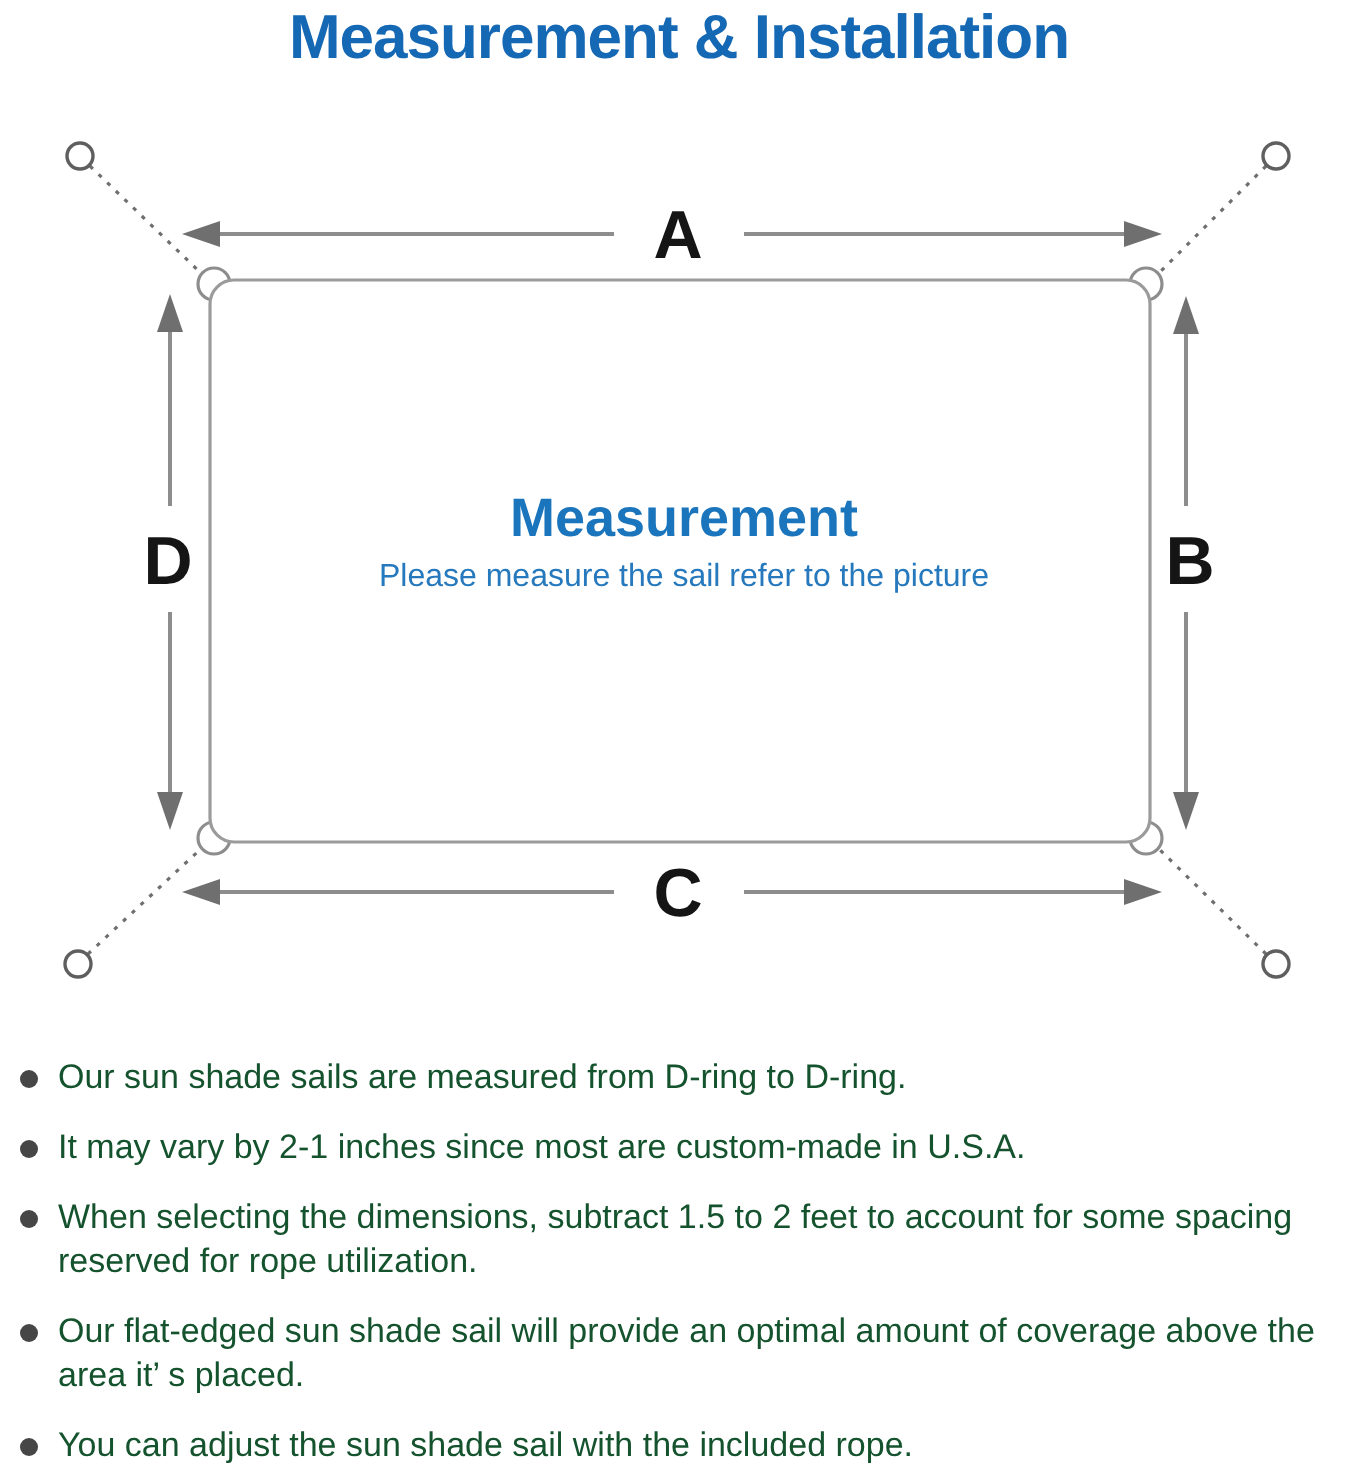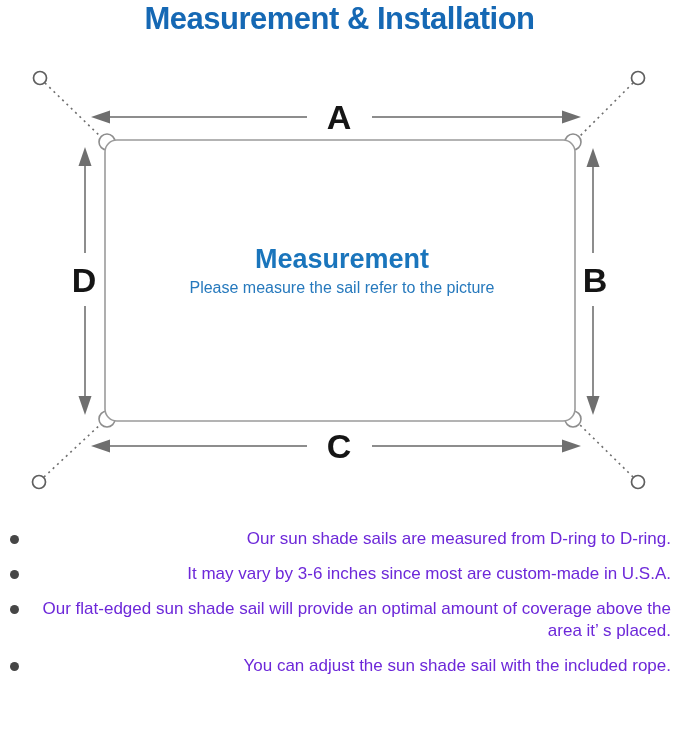--- a/index.html
+++ b/index.html
@@ -19,21 +19,21 @@
   svg text{font-family:"Liberation Sans","DejaVu Sans",sans-serif;}
   .dim-label{font-size:34px;font-weight:bold;fill:#151515;}
   .center-title{font-size:27px;font-weight:bold;fill:#1a75bc;}
   .center-sub{font-size:16px;fill:#2679bd;}
   .notes{
     list-style:none;margin:0;padding:8px 8px 0 10px;
   }
   .note-item{
     display:flex;align-items:flex-start;
     margin-bottom:13px;
-    color:#6d28d9;font-size:17px;line-height:22px;text-align:right;
+    color:#14532d;font-size:17px;line-height:22px;
   }
   .bullet-dot{
     flex:0 0 auto;width:9px;height:9px;border-radius:50%;
     background:#464646;margin:7px 10px 0 0;
   }
   .note-text{flex:1 1 auto;}
 </style>
 </head>
 <body>
 
@@ -104,21 +104,25 @@
     </svg>
   </div>
 
   <ul class="notes">
     <li class="note-item">
       <span class="bullet-dot"></span>
       <span class="note-text">Our sun shade sails are measured from D-ring to D-ring.</span>
     </li>
     <li class="note-item">
       <span class="bullet-dot"></span>
-      <span class="note-text">It may vary by 3-6 inches since most are custom-made in U.S.A.</span>
+      <span class="note-text">It may vary by 2-1 inches since most are custom-made in U.S.A.</span>
+    </li>
+    <li class="note-item">
+      <span class="bullet-dot"></span>
+      <span class="note-text">When selecting the dimensions, subtract 1.5 to 2 feet to account for some spacing reserved for rope utilization.</span>
     </li>
     <li class="note-item">
       <span class="bullet-dot"></span>
       <span class="note-text">Our flat-edged sun shade sail will provide an optimal amount of coverage above the area it’ s placed.</span>
     </li>
     <li class="note-item">
       <span class="bullet-dot"></span>
       <span class="note-text">You can adjust the sun shade sail with the included rope.</span>
     </li>
   </ul>

